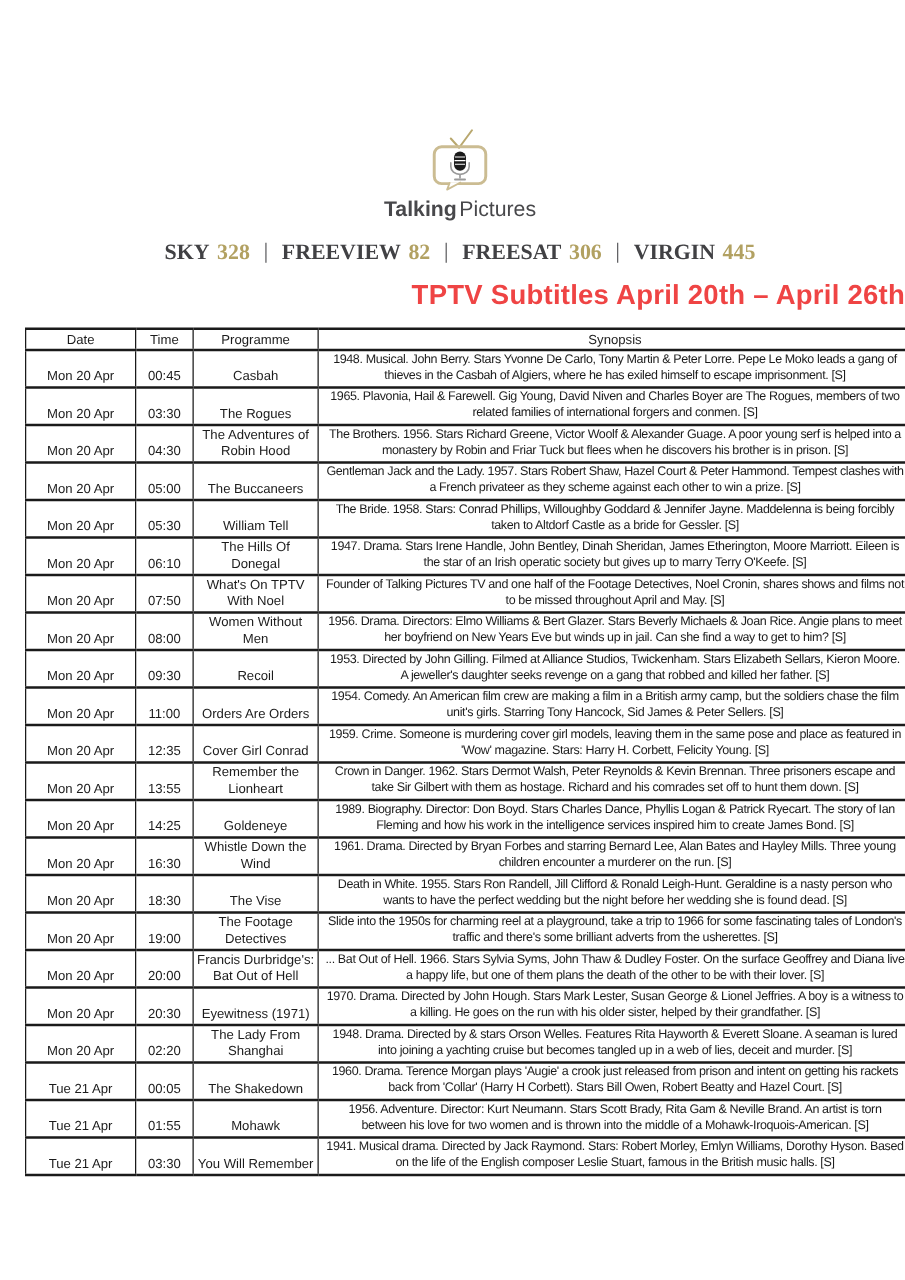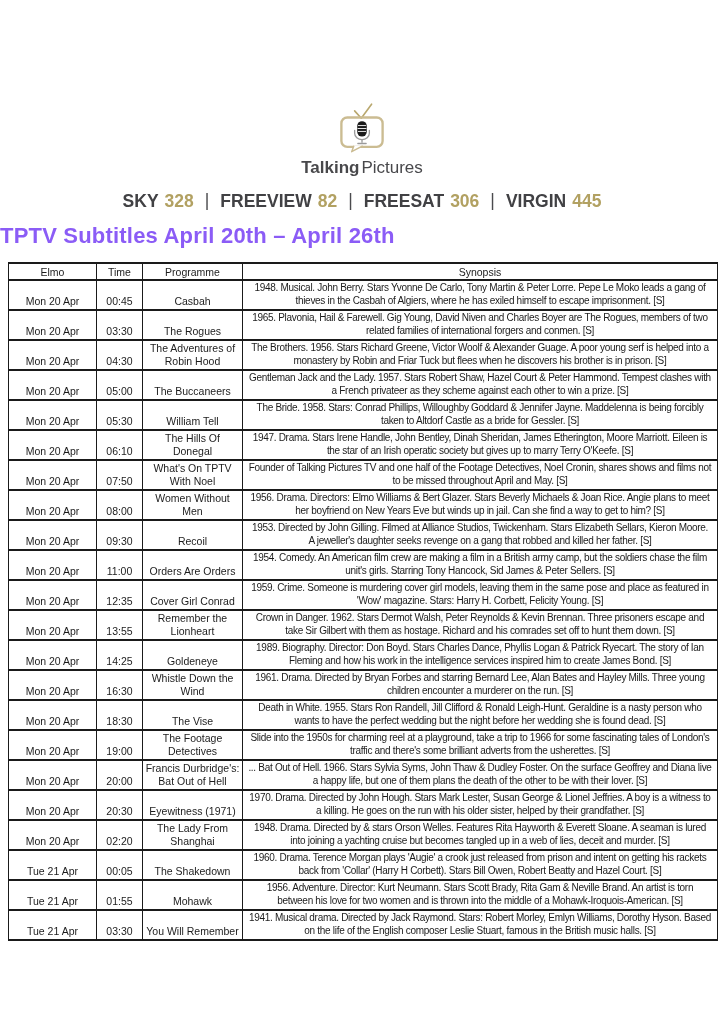--- a/index.html
+++ b/index.html
@@ -1,35 +1,35 @@
 <!DOCTYPE html>
 <html><head>
 <meta charset="utf-8">
 <style>
   html,body{margin:0;padding:0;background:#fff;}
   .page{
     position:relative;width:724px;height:1024px;background:#ffffff;
     font-family:"Liberation Sans","DejaVu Sans",sans-serif;color:#1c1c1c;
-    overflow:hidden;box-sizing:border-box;
+    overflow:hidden;box-sizing:border-box;padding-left:12px;
   }
   
   .hdr{padding-top:102px;text-align:center;}
   .logo svg{display:block;margin:0 auto;}
   .brand{font-size:17px;color:#48484b;margin-top:4px;line-height:1.1;}
   .brand .b{font-weight:700;}
   .brand .r{font-weight:400;margin-left:2px;}
   .brand-sub{font-size:13px;color:#c3b285;letter-spacing:1px;margin-top:1px;}
   .channels{margin-top:15px;font-size:17.5px;font-weight:700;color:#414144;
     display:flex;justify-content:center;align-items:center;line-height:1;}
-  .chan{display:inline-flex;align-items:flex-start;}
+  .chan{display:inline-flex;align-items:flex-start;font-family:Liberation Serif, serif;}
   .chan .sep{color:#4b4b4e;margin:0 11px;font-weight:400;position:relative;top:-1px;}
   .chan .sep:empty{display:none;}
   .chan .cname{color:#414144;}
   .chan .cnum{color:#b2a162;margin-left:6px;}
-  .title{font-size:22px;font-weight:600;color:#8b5cf6;text-align:left;
+  .title{font-size:22px;font-weight:600;color:#ef4444;text-align:right;
     margin:13px 0 0 0;letter-spacing:0.2px;}
   
   table.sched{
     border-collapse:collapse;table-layout:fixed;
     width:709px;margin:13px 0 0 8px;
   }
   .sched th,.sched td{
     border:1px solid #1a1a1a;border-top-width:2px;border-bottom-width:2px;
     text-align:center;font-weight:400;overflow:hidden;
   }
@@ -93,21 +93,21 @@
 
   <table class="sched">
     <colgroup>
       <col class="c1">
         <col class="c2">
         <col class="c3">
         <col class="c4">
     </colgroup>
     <thead>
       <tr>
-        <th>Elmo</th>
+        <th>Date</th>
         <th>Time</th>
         <th>Programme</th>
         <th>Synopsis</th>
       </tr>
     </thead>
     <tbody>
 
         <tr>
           <td class="c-date">Mon 20 Apr</td>
           <td class="c-time">00:45</td>

